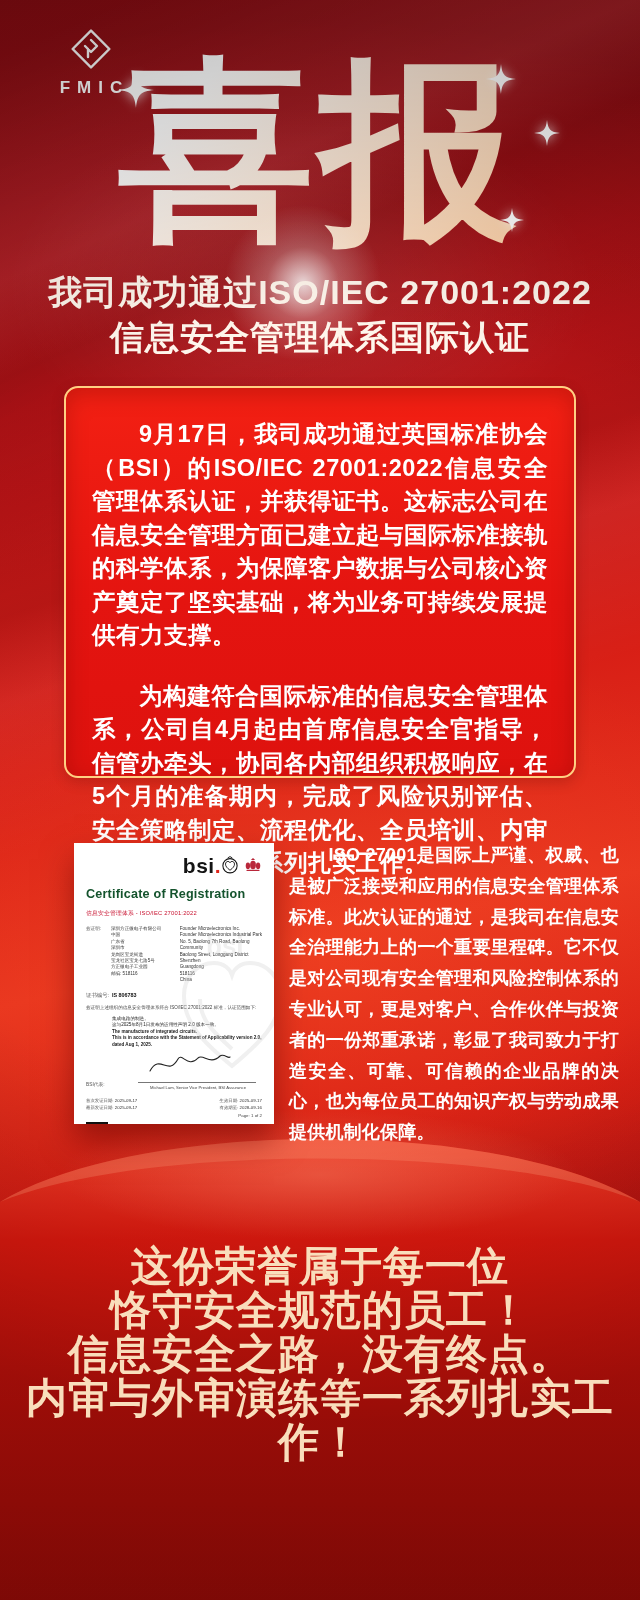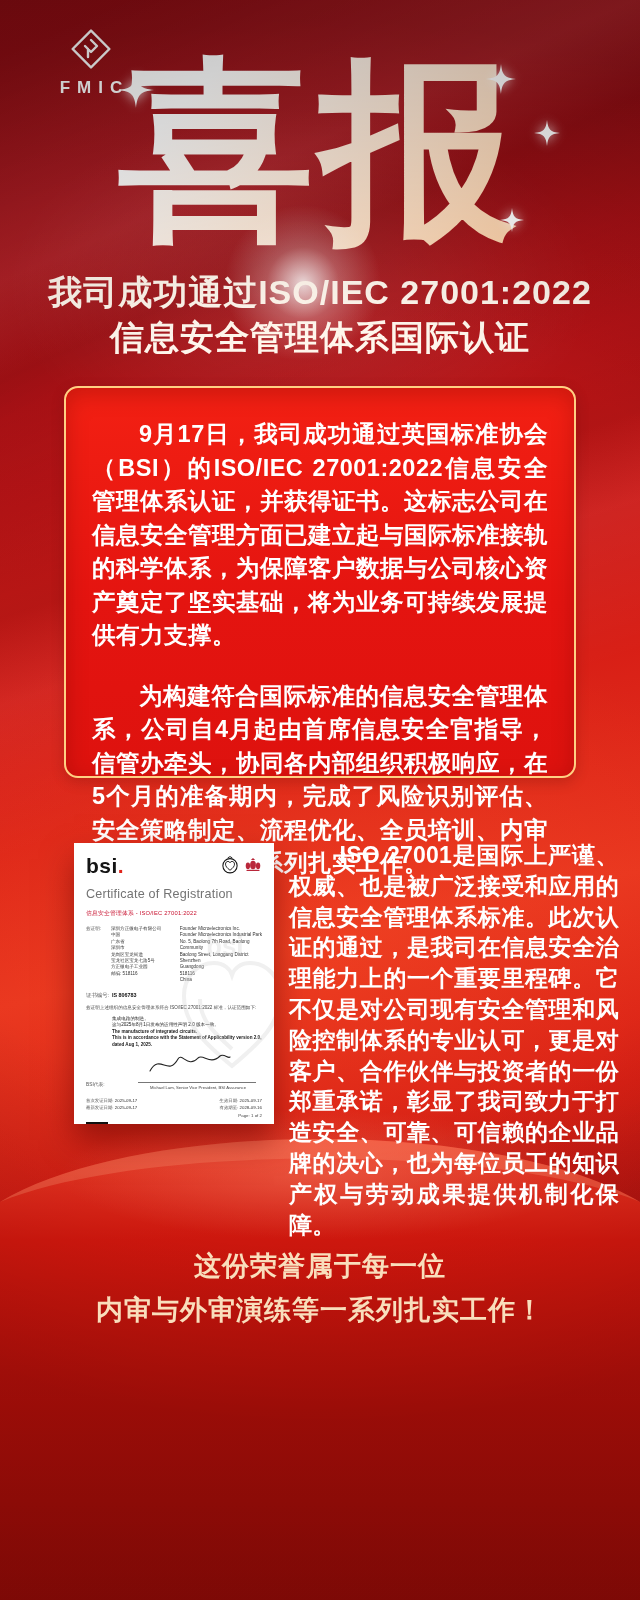--- a/index.html
+++ b/index.html
@@ -65,25 +65,25 @@
   .podium-sheen{ position:absolute; left:60px; top:1110px; width:520px; height:130px; border-radius:50%;
     background:radial-gradient(closest-side, rgba(255,140,110,.40), rgba(255,140,110,0)); pointer-events:none; }
 
   
   .certificate{
     position:absolute; left:74px; top:843px; width:200px; height:281px;
     background:#ffffff; box-shadow:0 16px 30px rgba(90,0,0,.5);
     padding:13px 12px 8px 12px; overflow:hidden; z-index:5;
   }
   .cert-watermark{ position:absolute; right:-18px; top:88px; opacity:.45; pointer-events:none; }
-  .cert-head{ display:flex; justify-content:space-between; align-items:flex-start; }
+  .cert-head{ display:flex; justify-content:flex-end; align-items:flex-start; }
   .bsi-logo{ font-size:21px; font-weight:800; color:#141414; letter-spacing:.5px; line-height:20px;}
   .bsi-dot{ color:#e0251b; }
   .cert-emblems{ display:flex; gap:5px; align-items:center; }
-  .cert-title{ margin-top:9px; font-size:12.6px; font-weight:400; color:#737373; letter-spacing:.2px; }
+  .cert-title{ margin-top:9px; font-size:12.6px; font-weight:700; color:#14532d; letter-spacing:.2px; }
   .cert-standard{ margin-top:8px; font-size:5.8px; color:#c8102e; letter-spacing:.2px; }
   .cert-fields{ margin-top:8px; display:flex; font-size:4.6px; color:#333; line-height:6.4px; }
   .cert-fields .flabel{ width:26px; color:#555; }
   .cert-fields .cn{ width:72px; }
   .cert-fields .en{ width:86px; }
   .cert-no-row{ margin-top:8px; display:flex; font-size:5.4px; color:#333; }
   .cert-no-row .flabel{ width:26px; color:#555; }
   .cert-no{ font-weight:800; color:#111; }
   .cert-intro{ margin-top:6px; font-size:4.6px; color:#444; }
   .cert-scope{ margin-top:6px; margin-left:26px; font-size:4.6px; color:#222; line-height:6.6px; }
@@ -99,27 +99,27 @@
   .cert-bottom{ margin-top:4px; display:flex; align-items:center; }
   .qr{ width:22px; height:22px; margin-right:4px;
     background:
       repeating-linear-gradient(0deg,#111 0 2px,transparent 2px 4px),
       repeating-linear-gradient(90deg,#111 0 2px,#f3f3f3 2px 4px); }
   .tagline{ margin-left:auto; font-size:7.6px; color:#3a3a3a; letter-spacing:.2px; }
 
   
   .commentary{
     position:absolute; left:289px; top:840px; width:330px; z-index:6;
-    color:#fff; font-size:23px; line-height:30.8px; font-weight:600;
+    color:#fff; font-size:18px; line-height:30.8px; font-weight:600;
     text-align:justify; text-indent:2.2em; letter-spacing:.2px;
   }
 
   
   .slogan{ position:absolute; left:0; top:1244px; width:100%; text-align:center; z-index:6;
-    color:#f9debc; font-size:27px; font-weight:800; line-height:44px; letter-spacing:1px; }
+    color:#f9debc; font-size:41px; font-weight:800; line-height:44px; letter-spacing:1px; }
 </style>
 </head>
 <body>
 
 <div class="poster">
 
   <div class="silk1"></div>
   <div class="silk2"></div>
   <div class="silk3"></div>
 
@@ -290,17 +290,19 @@
 
       <div class="tagline">...making excellence a habit.”</div>
     </div>
 
   </div>
 
   <div class="commentary">ISO 27001是国际上严谨、权威、也是被广泛接受和应用的信息安全管理体系标准。此次认证的通过，是我司在信息安全治理能力上的一个重要里程碑。它不仅是对公司现有安全管理和风险控制体系的专业认可，更是对客户、合作伙伴与投资者的一份郑重承诺，彰显了我司致力于打造安全、可靠、可信赖的企业品牌的决心，也为每位员工的知识产权与劳动成果提供机制化保障。</div>
 
   <div class="slogan">
     <div>这份荣誉属于每一位</div>
+    <div>恪守安全规范的员工！</div>
+    <div>信息安全之路，没有终点。</div>
     <div>内审与外审演练等一系列扎实工作！</div>
   </div>
 
   <div class="vignette"></div>
 </div>
 
 </body></html>

